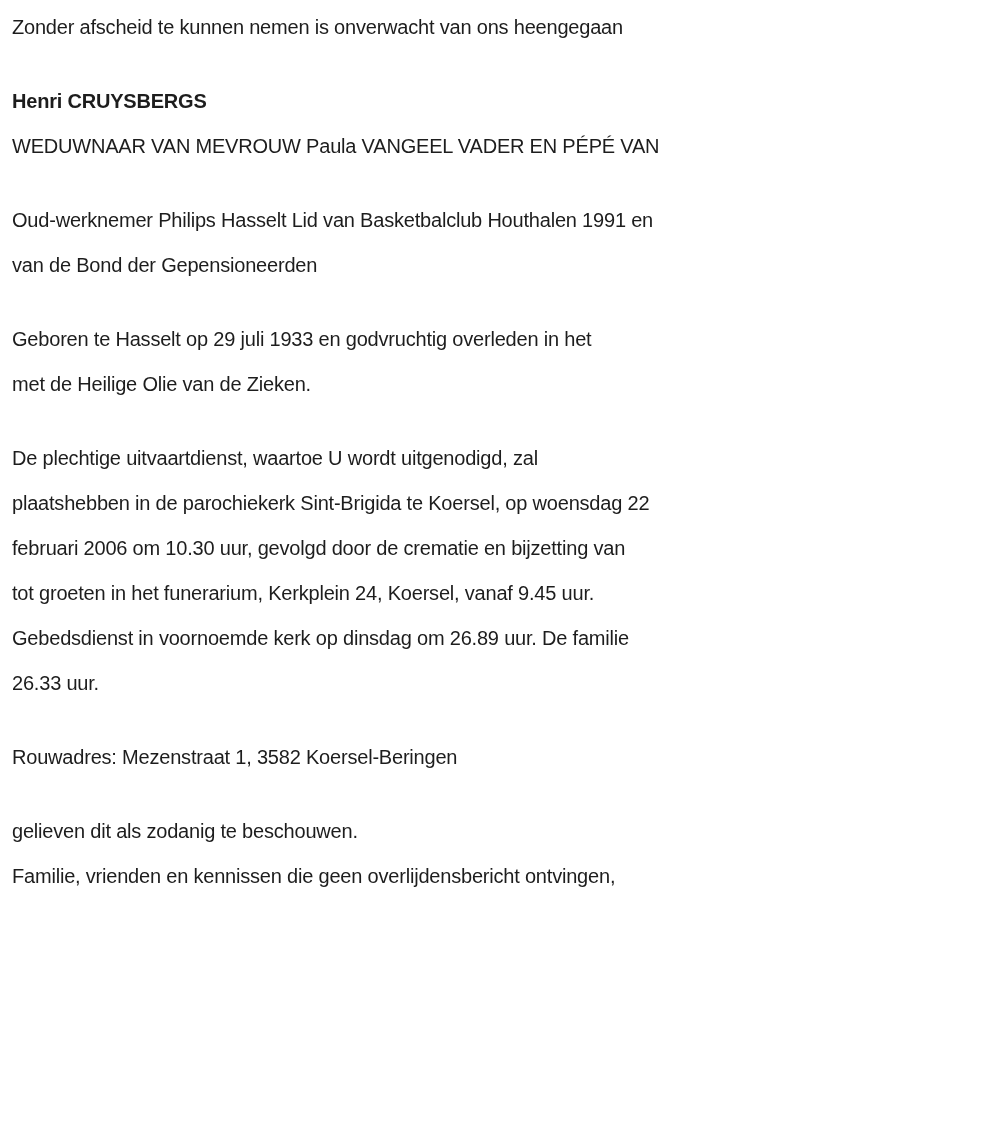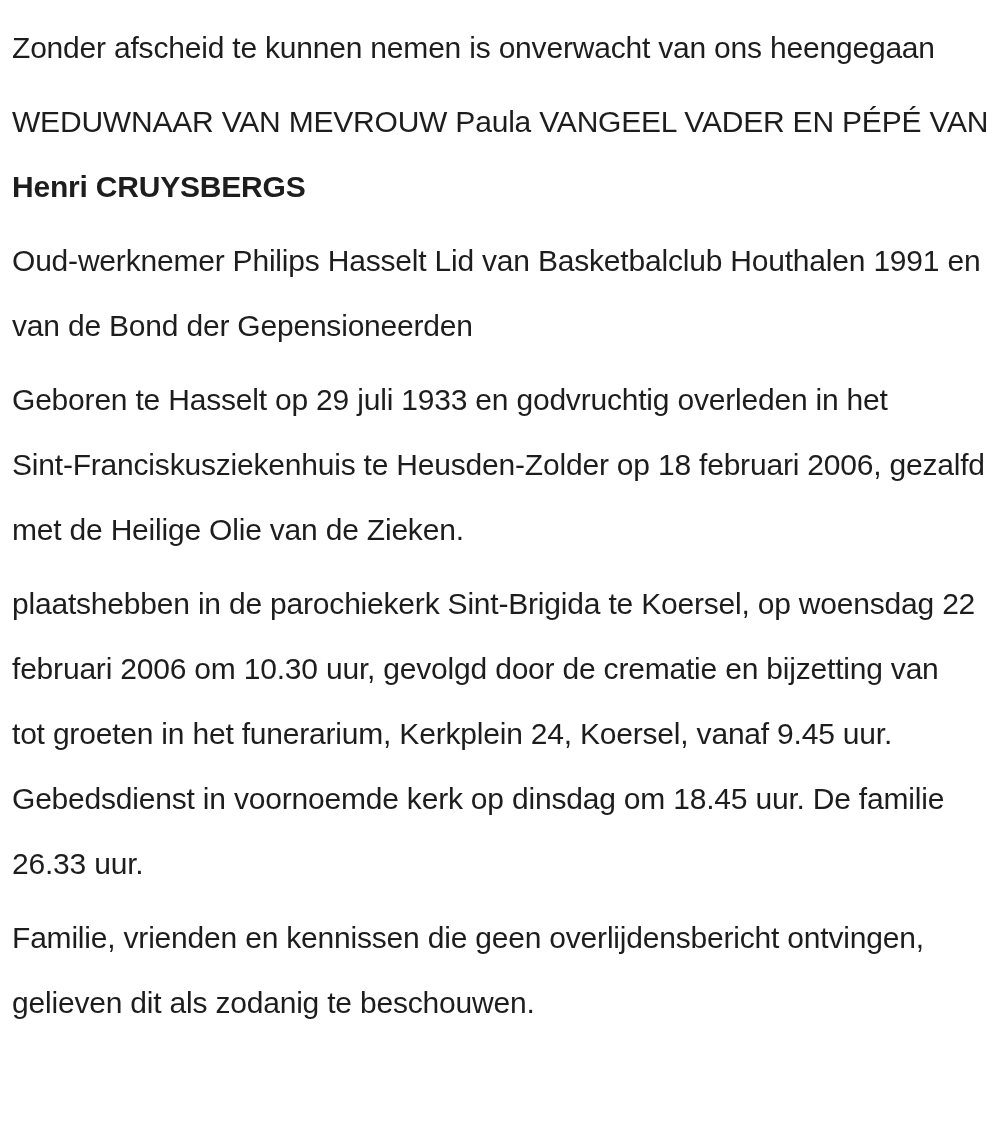--- a/index.html
+++ b/index.html
@@ -16,63 +16,65 @@
   .doc {
     padding: 5px 8px 0 12px;
   }
   .block {
     margin: 0 0 29px 0;
   }
   .block:last-child {
     margin-bottom: 0;
   }
   .line {
-    font-size: 30px;
+    font-size: 20px;
     line-height: 45px;
     letter-spacing: -0.2px;
     color: #1d1d1d;
     white-space: nowrap;
-    margin-top: 20px;
   }
   .line.bold {
     font-weight: bold;
   }
 </style>
 </head>
 <body>
 
 <div class="doc">
 
   <div class="block">
     <div class="line">Zonder afscheid te kunnen nemen is onverwacht van ons heengegaan</div>
   </div>
 
   <div class="block">
+    <div class="line bold">Henri CRUYSBERGS</div>
     <div class="line">WEDUWNAAR VAN MEVROUW Paula VANGEEL VADER EN PÉPÉ VAN</div>
-    <div class="line bold">Henri CRUYSBERGS</div>
   </div>
 
   <div class="block">
     <div class="line">Oud-werknemer Philips Hasselt Lid van Basketbalclub Houthalen 1991 en</div>
     <div class="line">van de Bond der Gepensioneerden</div>
   </div>
 
   <div class="block">
     <div class="line">Geboren te Hasselt op 29 juli 1933 en godvruchtig overleden in het</div>
-    <div class="line">Sint-Franciskusziekenhuis te Heusden-Zolder op 18 februari 2006, gezalfd</div>
     <div class="line">met de Heilige Olie van de Zieken.</div>
   </div>
 
   <div class="block">
+    <div class="line">De plechtige uitvaartdienst, waartoe U wordt uitgenodigd, zal</div>
     <div class="line">plaatshebben in de parochiekerk Sint-Brigida te Koersel, op woensdag 22</div>
     <div class="line">februari 2006 om 10.30 uur, gevolgd door de crematie en bijzetting van</div>
     <div class="line">tot groeten in het funerarium, Kerkplein 24, Koersel, vanaf 9.45 uur.</div>
-    <div class="line">Gebedsdienst in voornoemde kerk op dinsdag om 18.45 uur. De familie</div>
+    <div class="line">Gebedsdienst in voornoemde kerk op dinsdag om 26.89 uur. De familie</div>
     <div class="line">26.33 uur.</div>
   </div>
 
+  <div class="block">
+    <div class="line">Rouwadres: Mezenstraat 1, 3582 Koersel-Beringen</div>
+  </div>
 
   <div class="block">
+    <div class="line">gelieven dit als zodanig te beschouwen.</div>
     <div class="line">Familie, vrienden en kennissen die geen overlijdensbericht ontvingen,</div>
-    <div class="line">gelieven dit als zodanig te beschouwen.</div>
   </div>
 
 </div>
 
 </body></html>

